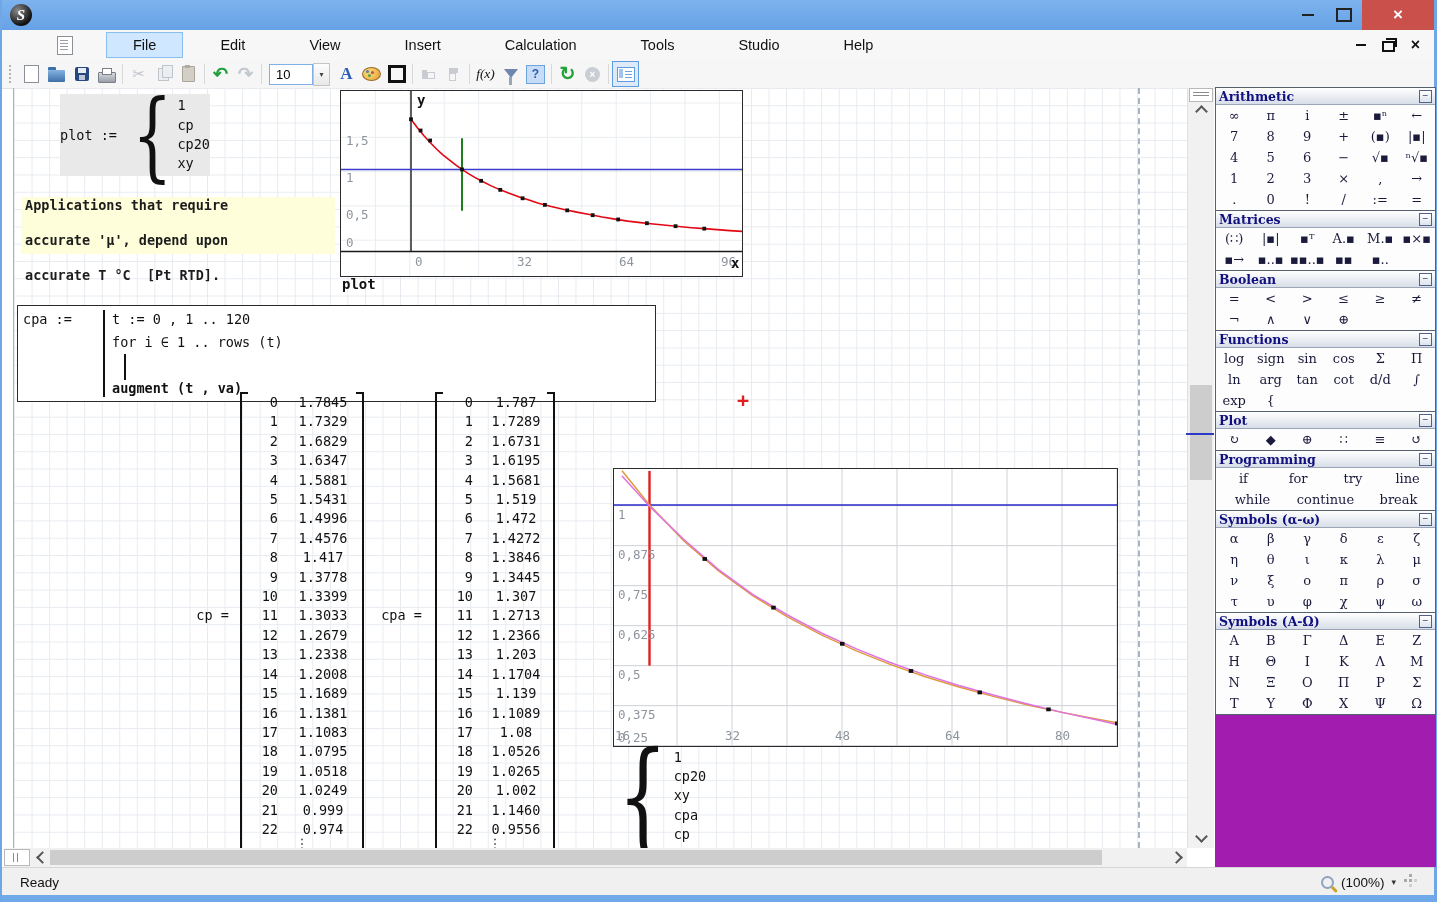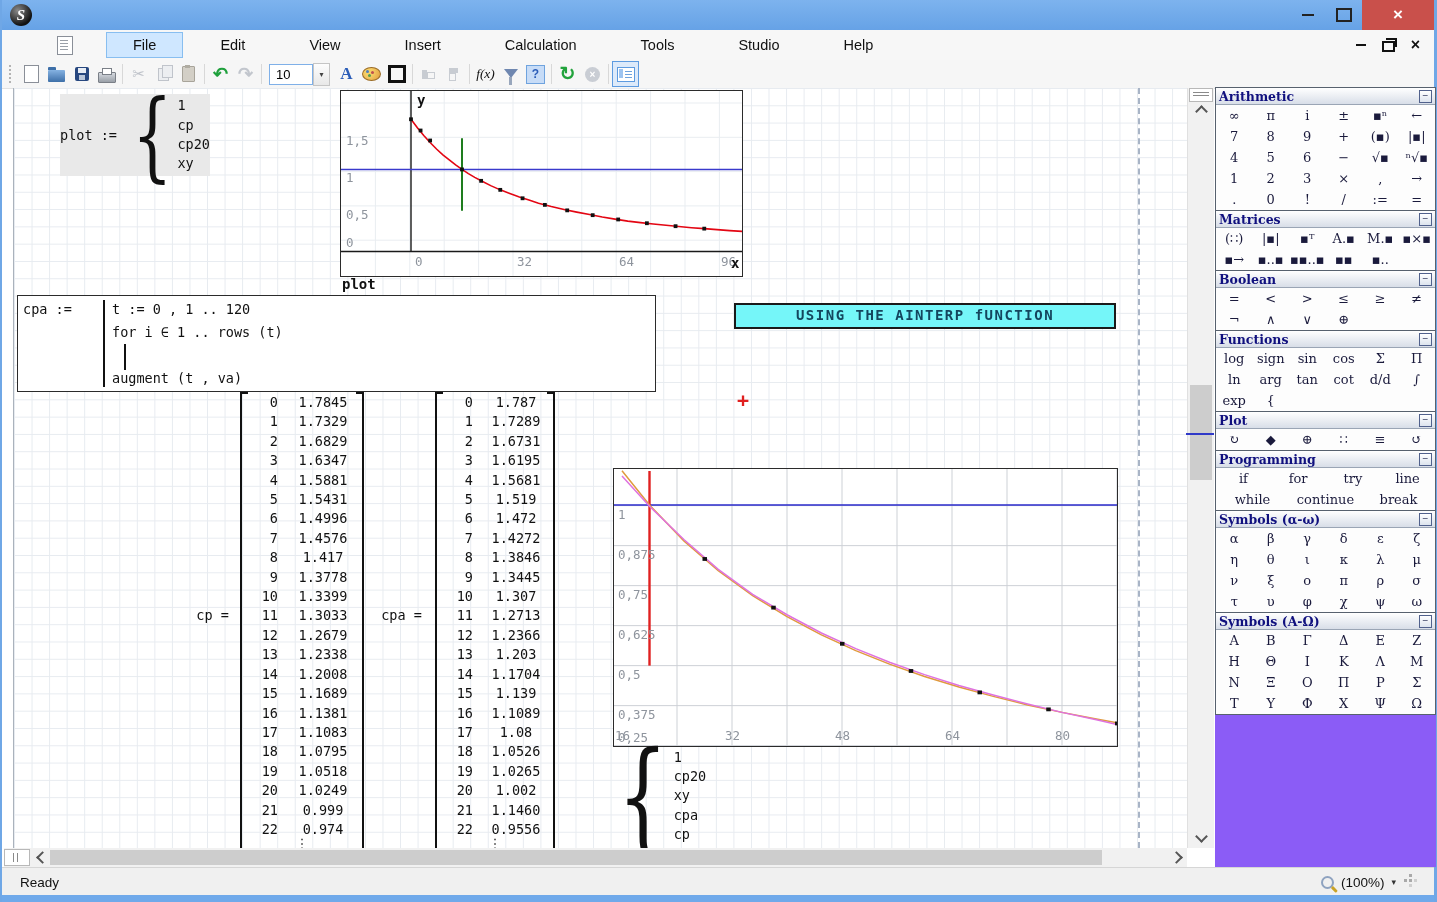--- a/index.html
+++ b/index.html
@@ -85,29 +85,29 @@
   .brace4{font-size:98px;line-height:80px;margin:0 -6px 0 -4px;}
   .case-col{display:flex;flex-direction:column;}
   .case-line{line-height:19.3px;white-space:pre;}
 
   .note{position:absolute;left:7px;top:109px;width:310px;height:57px;background:#fefedb;color:#1c1c1c;
         font-size:13.5px;font-weight:bold;line-height:17.6px;padding-left:4px;white-space:pre;}
 
   .plot-box{position:absolute;left:326px;top:2px;width:401px;height:185px;background:#fff;border:1px solid #2b2b2b;}
   .plot-caption{position:absolute;left:328px;top:188px;font-size:14px;font-weight:bold;color:#111;}
 
-  .prog-box{position:absolute;left:3px;top:207px;width:637px;height:95px;background:#fff;border:1px solid #2b2b2b;font-size:13.5px;color:#111;}
+  .prog-box{position:absolute;left:3px;top:217px;width:637px;height:95px;background:#fff;border:1px solid #2b2b2b;font-size:13.5px;color:#111;}
   .prog-lhs{position:absolute;left:5px;top:5px;white-space:pre;}
   .prog-bar{position:absolute;left:85px;top:4px;bottom:4px;width:2px;background:#111;}
   .prog-l1{position:absolute;left:94px;top:5px;white-space:pre;}
   .prog-l2{position:absolute;left:94px;top:28px;white-space:pre;}
   .prog-l3{position:absolute;left:106px;top:52px;white-space:pre;}
   .prog-bar2{position:absolute;left:106px;top:48px;height:26px;width:2px;background:#111;}
   .prog-l3 .txt{margin-left:8px;}
-  .prog-l4{position:absolute;left:94px;top:74px;white-space:pre;}
+  .prog-l4{position:absolute;left:94px;top:74px;white-space:pre;font-weight:bold;}
   sub{font-size:9px;}
 
   .banner{position:absolute;left:720px;top:215px;width:378px;height:22px;background:#75f6f9;border:2px solid #1a1a1a;
           color:#14465e;font-size:14px;font-weight:bold;letter-spacing:1.5px;text-align:center;line-height:21px;white-space:pre;}
   .cursor-plus{position:absolute;left:723px;top:300px;color:#e02020;font-size:20px;font-weight:bold;}
 
   .matrix-label{position:absolute;font-size:13.5px;color:#111;white-space:pre;text-align:right;width:68px;}
   .matrix{position:absolute;top:304px;height:458px;}
   .matrix .bk{position:absolute;top:0;bottom:0;width:6px;}
   .matrix .bkl{left:0;border-left:2px solid #111;border-top:2px solid #111;border-bottom:2px solid #111;}
@@ -138,21 +138,21 @@
   .chev.right{transform:rotate(135deg);margin-right:3px;}
 
   .hscroll{position:absolute;left:2px;top:848px;width:1183px;height:19px;background:#f1f1f1;display:flex;align-items:center;}
   .hs-split{width:26px;height:17px;background:#fff;border:1px solid #b8b8b8;box-sizing:border-box;position:relative;margin-right:2px;}
   .hs-split::after{content:"";position:absolute;top:3px;bottom:3px;left:8px;width:1px;background:#8a8a8a;box-shadow:4px 0 #8a8a8a;}
   .hs-left,.hs-right{width:18px;height:19px;display:flex;align-items:center;justify-content:center;}
   .hs-track{flex:1;height:19px;position:relative;}
   .hs-thumb{position:absolute;left:0;top:2px;height:15px;width:94%;background:#cdcdcd;}
 
   
-  .panel{position:absolute;left:1213px;top:88px;width:221px;height:779px;background:#8b5cf6;padding-top:0;}
+  .panel{position:absolute;left:1213px;top:88px;width:221px;height:779px;background:#a21caf;padding-top:0;}
   .pal-section{background:#fdfdfd;border:1px solid #57616e;margin-top:-1px;}
   .pal-header{height:16px;background:linear-gradient(#ffffff,#d8dee8);border-bottom:1px solid #9aa5b5;display:flex;align-items:center;padding:0 3px;}
   .pal-title{font-family:"DejaVu Serif",serif;font-weight:bold;font-size:12.5px;color:#10107e;flex:1;}
   .pal-min{width:11px;height:11px;border:1px solid #51618c;background:linear-gradient(#fff,#dde4ee);color:#333a5e;font-size:10px;line-height:9px;text-align:center;}
   .pal-row{display:grid;height:21px;align-items:center;justify-items:center;}
   .pal-item{font-family:"DejaVu Serif",serif;font-size:13px;color:#1a1a3c;}
 
   
   .statusbar{position:absolute;left:0;right:0;top:867px;height:28px;background:#f0f0f0;border-top:1px solid #d6d6d6;display:flex;align-items:center;}
   .status-text{margin-left:18px;font-size:13.5px;color:#111;}
@@ -281,20 +281,23 @@
       <span class="lhs"><span>plot</span><span> := </span></span>
       <span class="big-brace brace4">{</span>
       <span class="case-col" id="plotdef-items">
           <div class="case-line">1</div>
           <div class="case-line">cp</div>
           <div class="case-line">cp20</div>
           <div class="case-line">xy</div>
         </span>
     </div>
 
+    <div class="note"><span>Applications that require</span><br>
+<span>accurate 'μ', depend upon</span><br>
+<span>accurate T °C  [Pt RTD].</span></div>
 
     <div class="plot-box">
       <svg id="plot1-svg" width="401" height="185">
           <line x1="34.4" y1="0" x2="34.4" y2="185" stroke="#e9edf1" stroke-width="1"></line>
           <line x1="68.8" y1="0" x2="68.8" y2="185" stroke="#e9edf1" stroke-width="1"></line>
           <line x1="103.19999999999999" y1="0" x2="103.19999999999999" y2="185" stroke="#e9edf1" stroke-width="1"></line>
           <line x1="137.6" y1="0" x2="137.6" y2="185" stroke="#e9edf1" stroke-width="1"></line>
           <line x1="172" y1="0" x2="172" y2="185" stroke="#e9edf1" stroke-width="1"></line>
           <line x1="206.39999999999998" y1="0" x2="206.39999999999998" y2="185" stroke="#e9edf1" stroke-width="1"></line>
           <line x1="240.79999999999998" y1="0" x2="240.79999999999998" y2="185" stroke="#e9edf1" stroke-width="1"></line>
@@ -342,21 +345,20 @@
 
     <div class="prog-box">
       <span class="prog-lhs">cpa := </span>
       <span class="prog-bar"></span>
       <span class="prog-l1">t := 0 , 1 .. 120</span>
       <span class="prog-l2">for i ∈ 1 .. rows (t)</span>
       <span class="prog-bar2"></span>
       <span class="prog-l4">augment (t , va)</span>
     </div>
 
-    <div class="banner">USING THE AINTERP fUNCTION</div>
     <div class="cursor-plus">+</div>
 
     <div class="matrix-label" style="left:155px;top:519px;">cp = </div>
     <div class="matrix" style="left:226px;width:124px;">
       <span class="bk bkl"></span>
       <span class="bk bkr"></span>
       <div class="mrows" id="cp-rows">
           <div class="mrow">
             <span class="midx">0</span>
             <span class="mval">1.7845</span>

